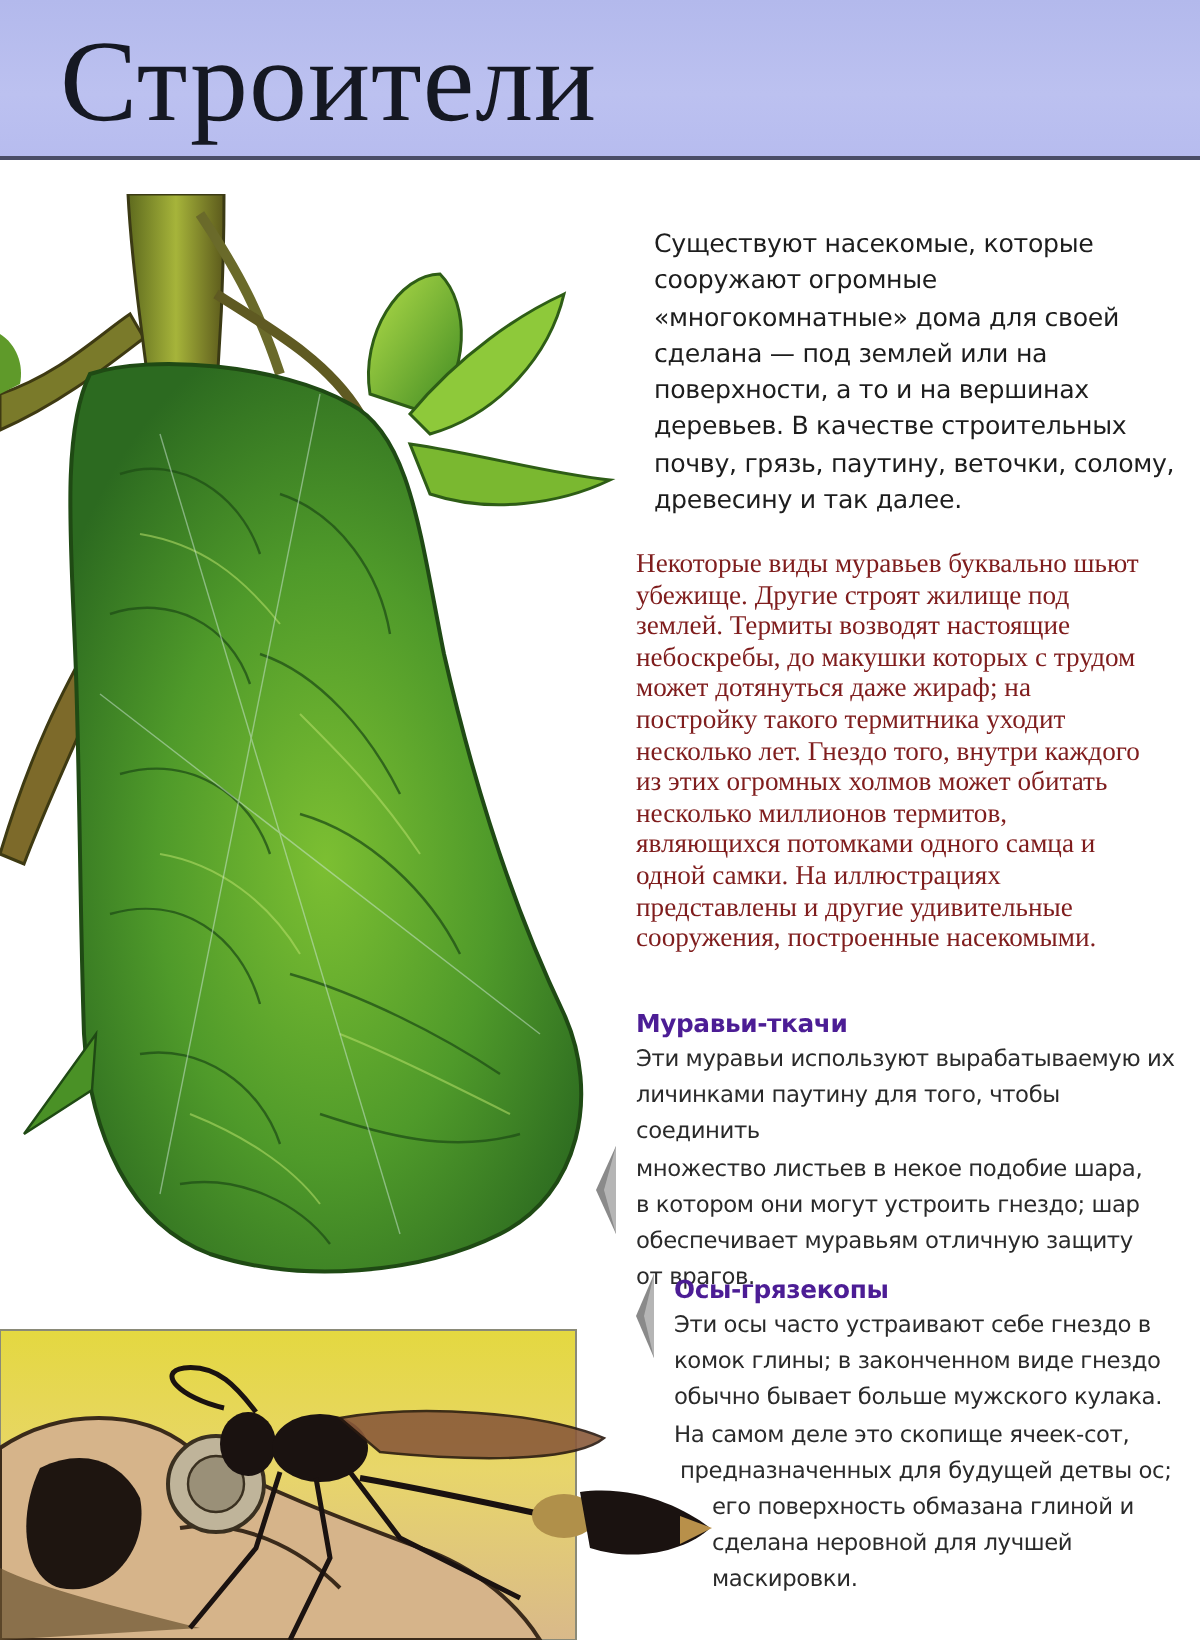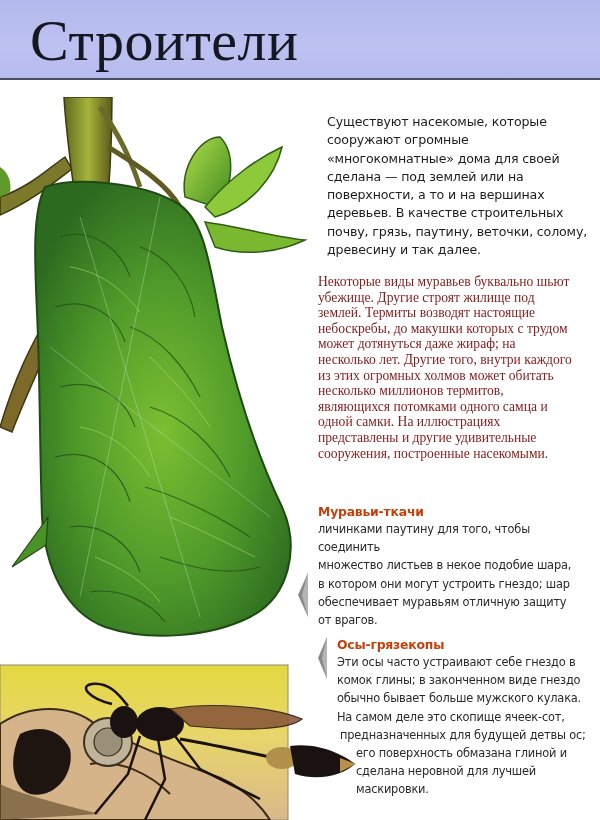--- a/index.html
+++ b/index.html
@@ -31,21 +31,21 @@
     .body-text {
       position: absolute; left: 318px; top: 274px; width: 275px;
       font-family: "Liberation Serif", serif; font-size: 13.6px; line-height: 15.6px;
       color: #7f1d1d;
     }
     .section {
       position: absolute; width: 275px;
       font-family: "DejaVu Sans", sans-serif;
     }
     .section-heading {
-      font-size: 12.4px; font-weight: bold; color: #c2410c; line-height: 17px; letter-spacing: -0.2px;
+      font-size: 12.4px; font-weight: bold; color: #4c1d95; line-height: 17px; letter-spacing: -0.2px;
     }
     .section-text {
       font-size: 11.4px; line-height: 18.2px; color: #2a2a2a; letter-spacing: -0.2px;
     }
     .section.weavers { left: 318px; top: 503px; }
     .section.wasps { left: 337px; top: 636px; }
     .wasps .section-text { width: 258px; }
     .wasps .indent1 { padding-left: 3px; }
     .wasps .indent2 { padding-left: 19px; }
     .pointer { position: absolute; }
@@ -168,40 +168,42 @@
   <div>почву, грязь, паутину, веточки, солому,</div>
   <div>древесину и так далее.</div>
 </div>
 
 <div class="body-text">
   <div>Некоторые виды муравьев буквально шьют</div>
   <div>убежище. Другие строят жилище под</div>
   <div>землей. Термиты возводят настоящие</div>
   <div>небоскребы, до макушки которых с трудом</div>
   <div>может дотянуться даже жираф; на</div>
-  <div>несколько лет. Другие того, внутри каждого</div>
+  <div>постройку такого термитника уходит</div>
+  <div>несколько лет. Гнездо того, внутри каждого</div>
   <div>из этих огромных холмов может обитать</div>
   <div>несколько миллионов термитов,</div>
   <div>являющихся потомками одного самца и</div>
   <div>одной самки. На иллюстрациях</div>
   <div>представлены и другие удивительные</div>
   <div>сооружения, построенные насекомыми.</div>
 </div>
 
 <svg class="pointer" style="left:298px; top:573px; width:10px; height:44px;" viewBox="0 0 10 44">
   <path d="M10,0 L0,22 L10,44 Z" fill="#8a8a8a"></path>
   <path d="M10,0 L4,22 L10,44 Z" fill="#b5b5b5"></path>
 </svg>
 <svg class="pointer" style="left:318px; top:637px; width:9px; height:42px;" viewBox="0 0 9 42">
   <path d="M9,0 L0,21 L9,42 Z" fill="#8a8a8a"></path>
   <path d="M9,0 L4,21 L9,42 Z" fill="#b5b5b5"></path>
 </svg>
 
 <div class="section weavers">
   <div class="section-heading">Муравьи-ткачи</div>
+  <div class="section-text">Эти муравьи используют вырабатываемую их</div>
   <div class="section-text">личинками паутину для того, чтобы соединить</div>
   <div class="section-text">множество листьев в некое подобие шара,</div>
   <div class="section-text">в котором они могут устроить гнездо; шар</div>
   <div class="section-text">обеспечивает муравьям отличную защиту</div>
   <div class="section-text">от врагов.</div>
 </div>
 
 <div class="section wasps">
   <div class="section-heading">Осы-грязекопы</div>
   <div class="section-text">Эти осы часто устраивают себе гнездо в</div>

